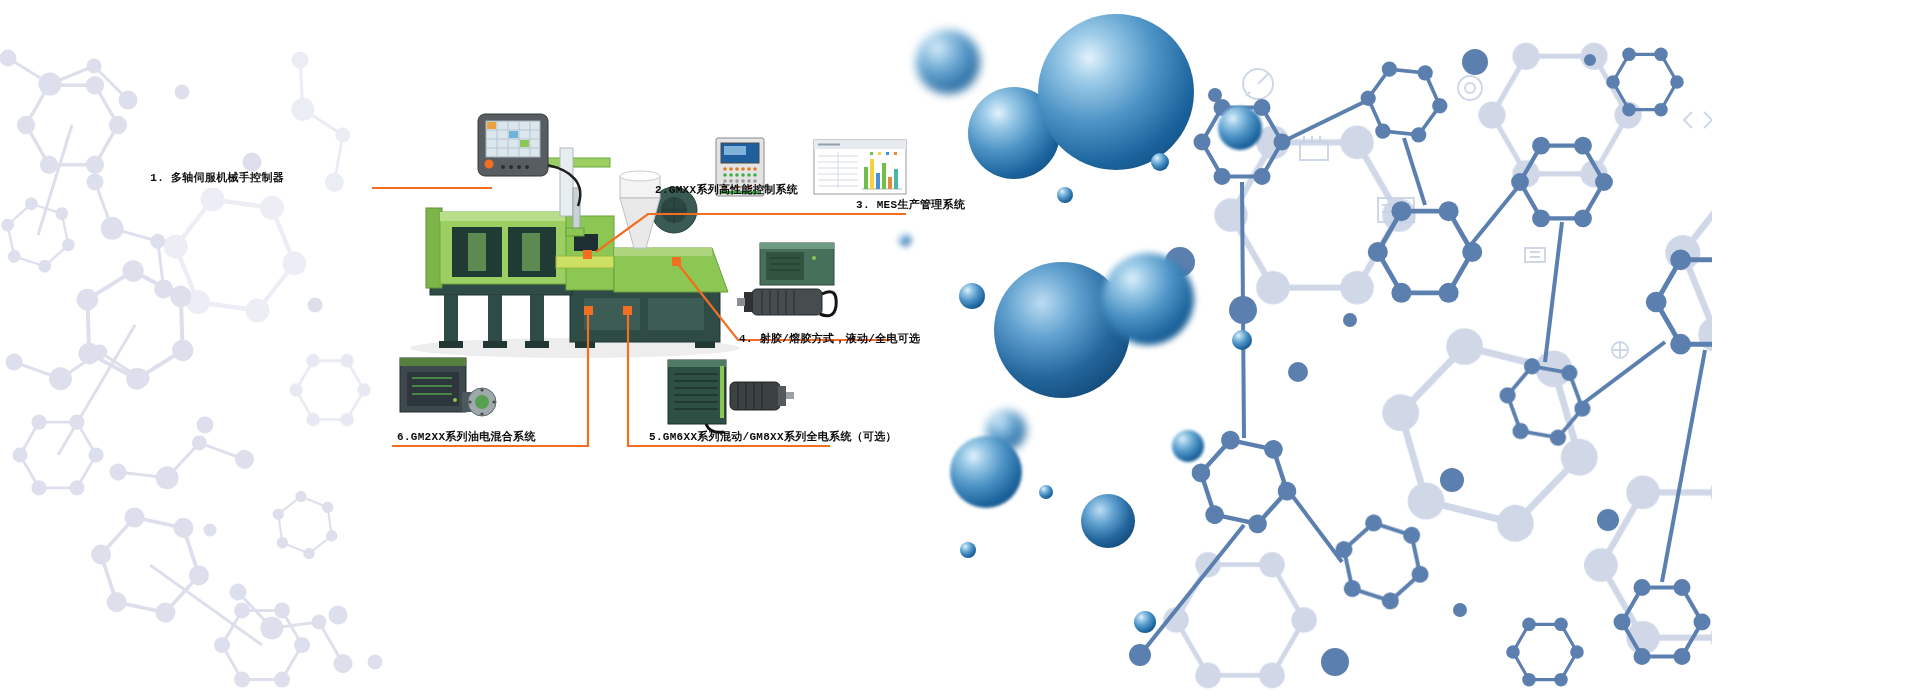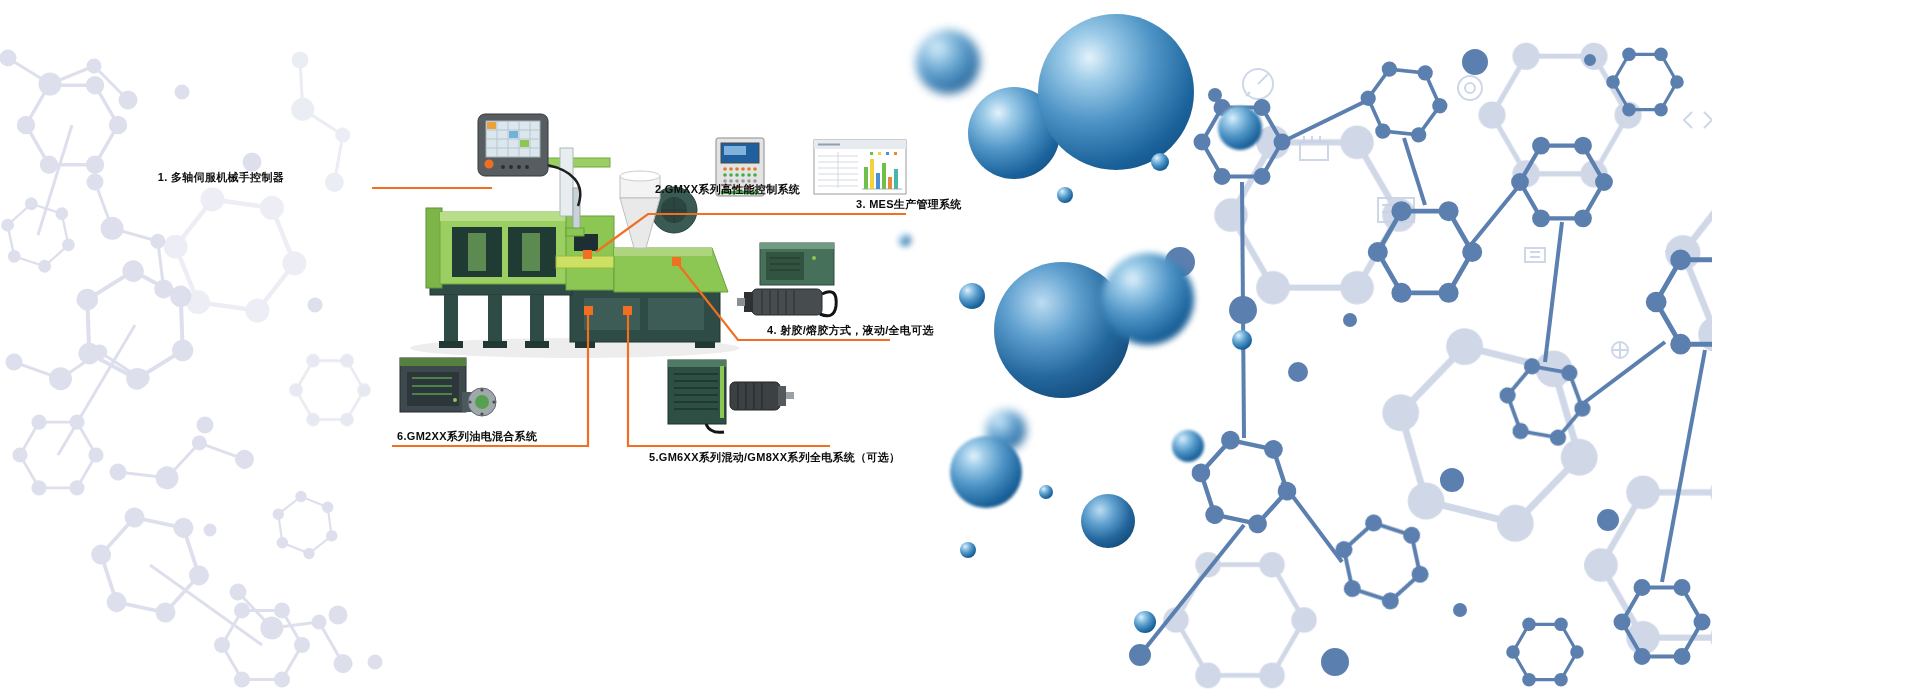--- a/index.html
+++ b/index.html
@@ -1,17 +1,17 @@
 <!DOCTYPE html>
 <html><head>
 <meta charset="utf-8">
 <style>
   html,body{margin:0;padding:0;background:#fff;}
   .stage{position:relative;width:1712px;height:700px;overflow:hidden;background:#fff;
-         font-family:Liberation Sans, sans-serif;}
+         font-family:Liberation Mono, monospace;}
   .bg{position:absolute;left:0;top:0;width:1920px;height:700px;}
   .scene{position:absolute;left:0;top:0;width:1920px;height:700px;}
   .sphere{position:absolute;border-radius:50%;
     background:radial-gradient(circle at 33% 28%, #e3f2fb 0%, #9ccbe8 16%, #4e94c6 42%, #1b639c 70%, #0d3f6d 100%);}
   .sphere.deep{background:radial-gradient(circle at 35% 30%, #bcdcf2 0%, #5fa0cf 28%, #23669c 58%, #0a3a66 95%);}
   .b1{filter:blur(1.5px);} .b3{filter:blur(3px);} .b4{filter:blur(5px);opacity:.9;}
   .callout{position:absolute;font-size:11px;font-weight:bold;color:#0c0c0c;white-space:nowrap;letter-spacing:.3px;}
 </style>
 </head>
 <body>
@@ -383,17 +383,17 @@
       <circle cx="482" cy="390" r="1.6" fill="#4a4a4a"></circle>
         <circle cx="482" cy="414" r="1.6" fill="#4a4a4a"></circle>
       <circle cx="470" cy="402" r="1.6" fill="#4a4a4a"></circle>
         <circle cx="494" cy="402" r="1.6" fill="#4a4a4a"></circle>
     </g>
   </svg>
 
   <div class="callout" style="right:1428px;top:170px;">1. 多轴伺服机械手控制器</div>
   <div class="callout" style="left:655px;top:182px;">2.GMXX系列高性能控制系统</div>
   <div class="callout" style="left:808px;top:197px;margin-left:48px;">3. MES生产管理系统</div>
-  <div class="callout" style="left:739px;top:323px;margin-left:28px;">4. 射胶/熔胶方式，液动/全电可选</div>
-  <div class="callout" style="left:649px;top:429px;margin-top:21px;">5.GM6XX系列混动/GM8XX系列全电系统（可选）</div>
+  <div class="callout" style="left:739px;top:331px;">4. 射胶/熔胶方式，液动/全电可选</div>
+  <div class="callout" style="left:649px;top:429px;">5.GM6XX系列混动/GM8XX系列全电系统（可选）</div>
   <div class="callout" style="left:397px;top:429px;text-align:right;">6.GM2XX系列油电混合系统</div>
 
 </div>
 
 </body></html>

